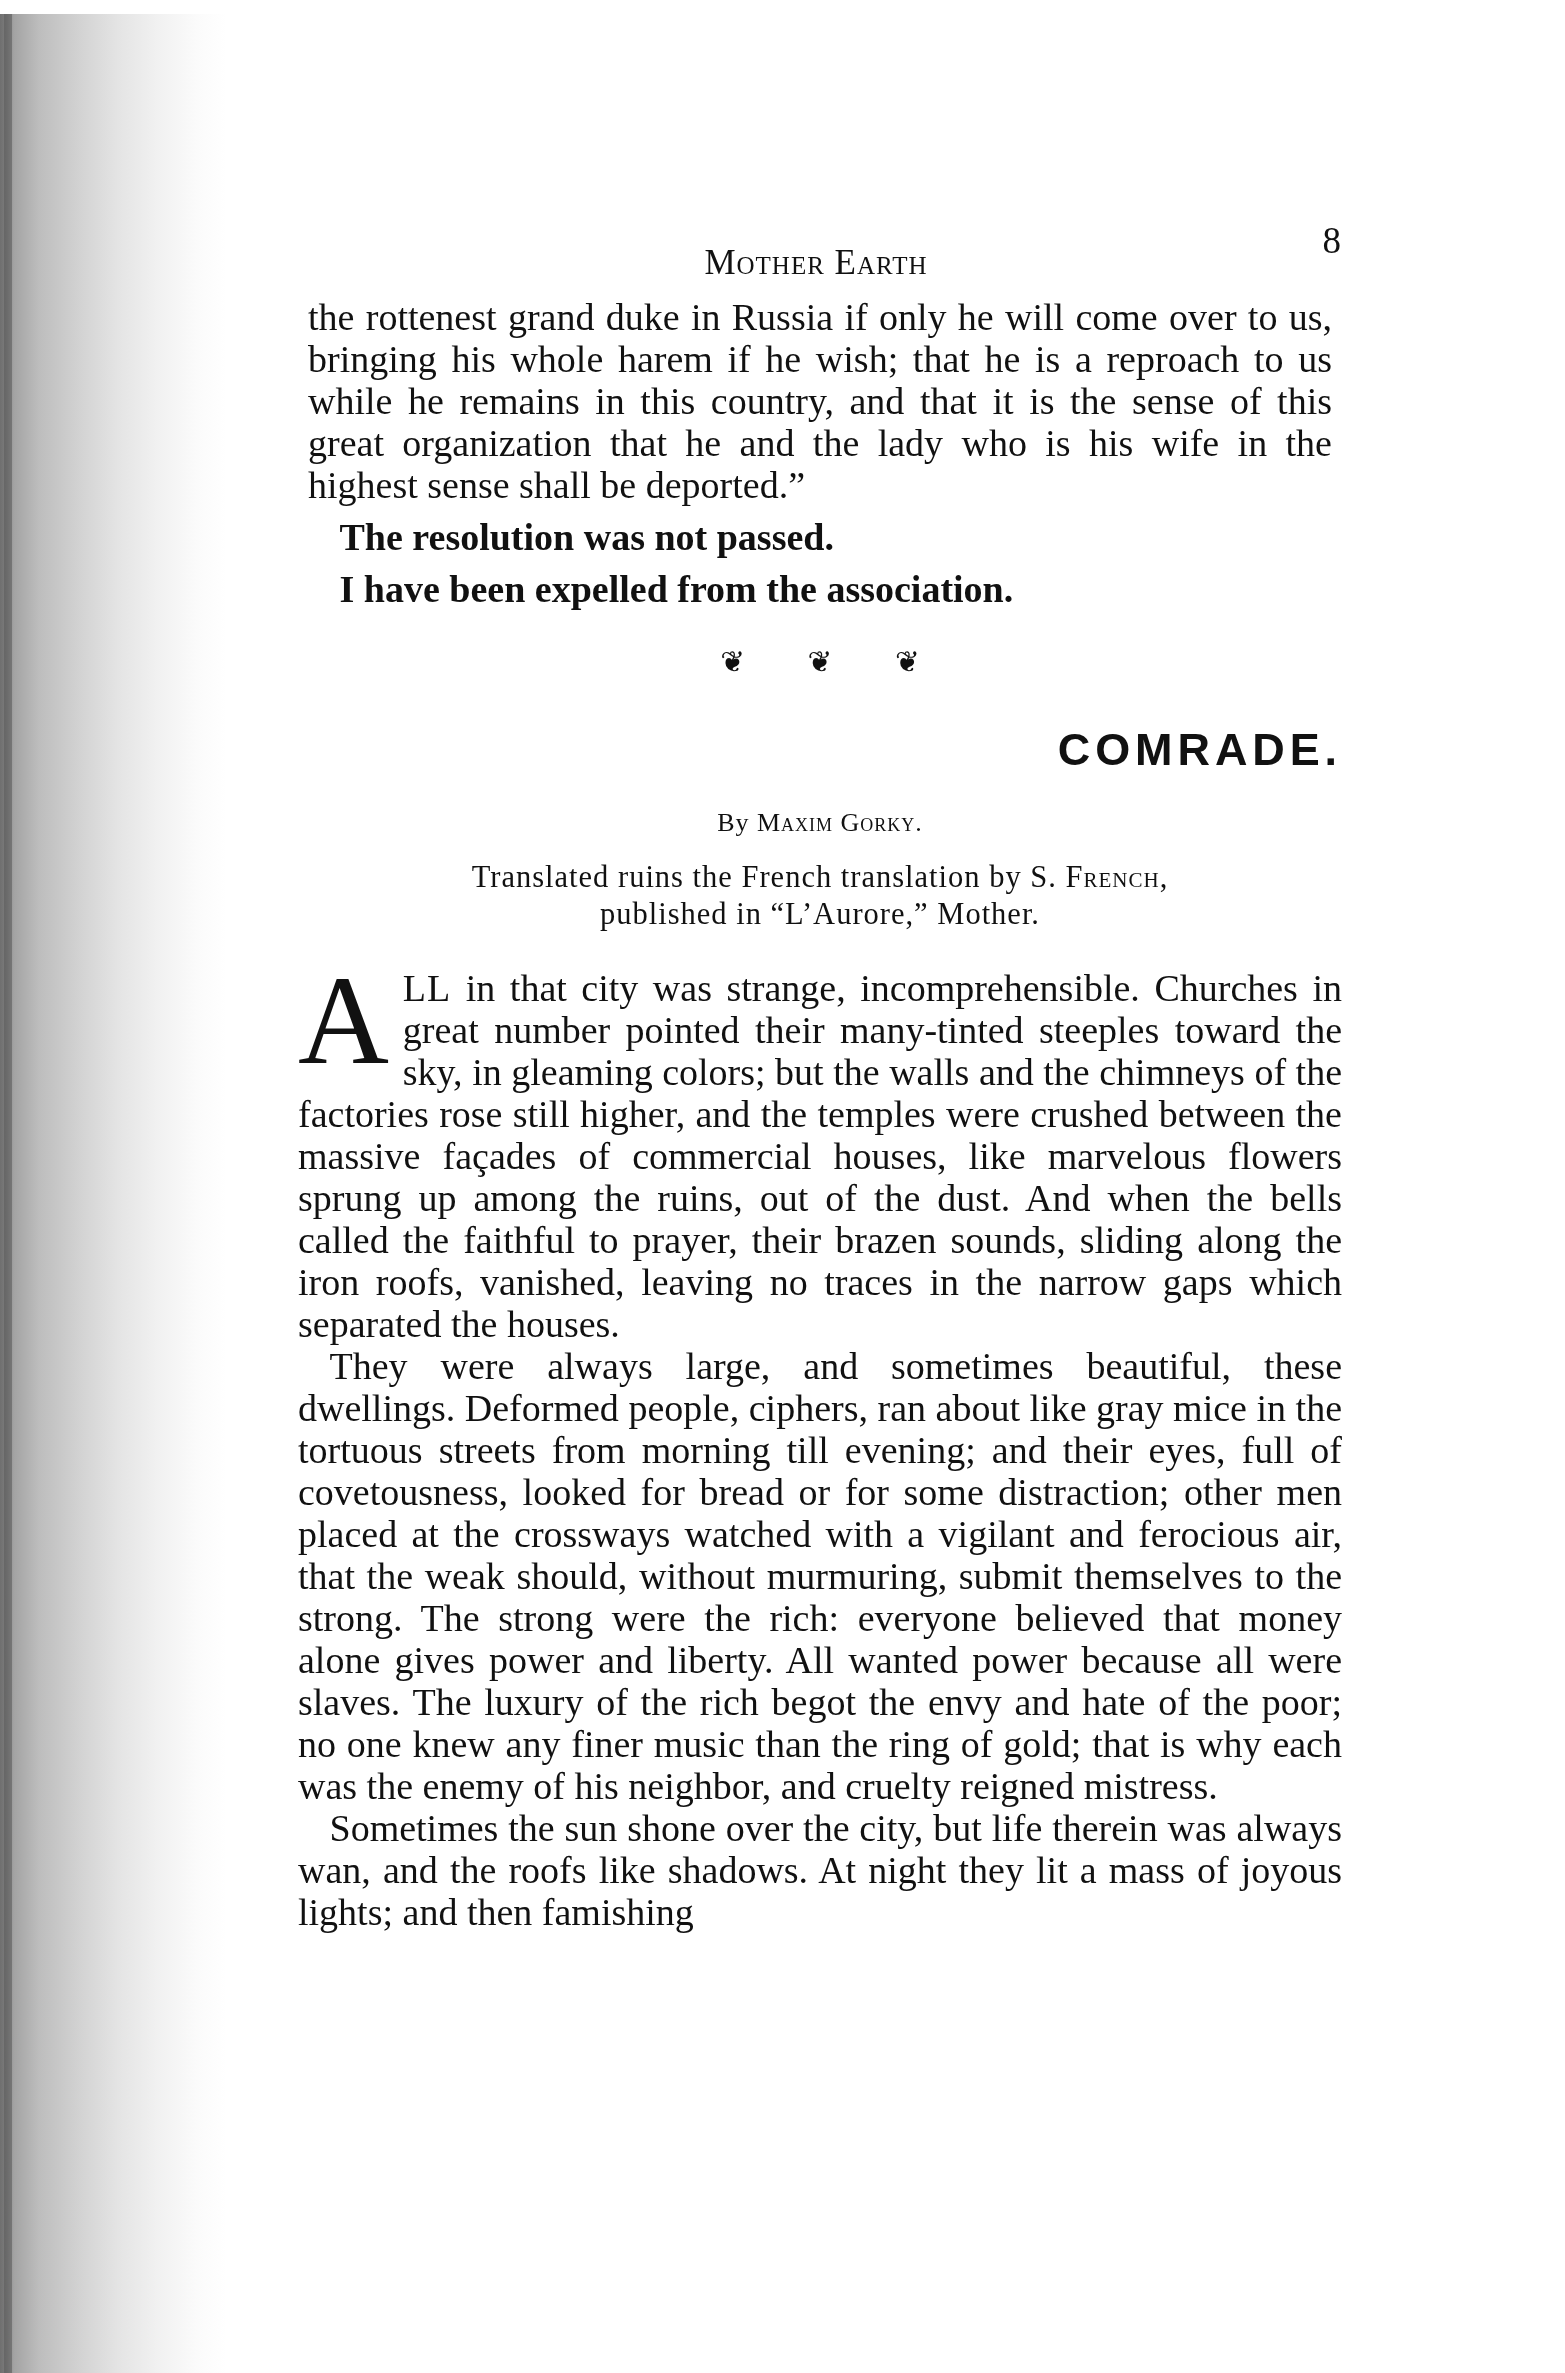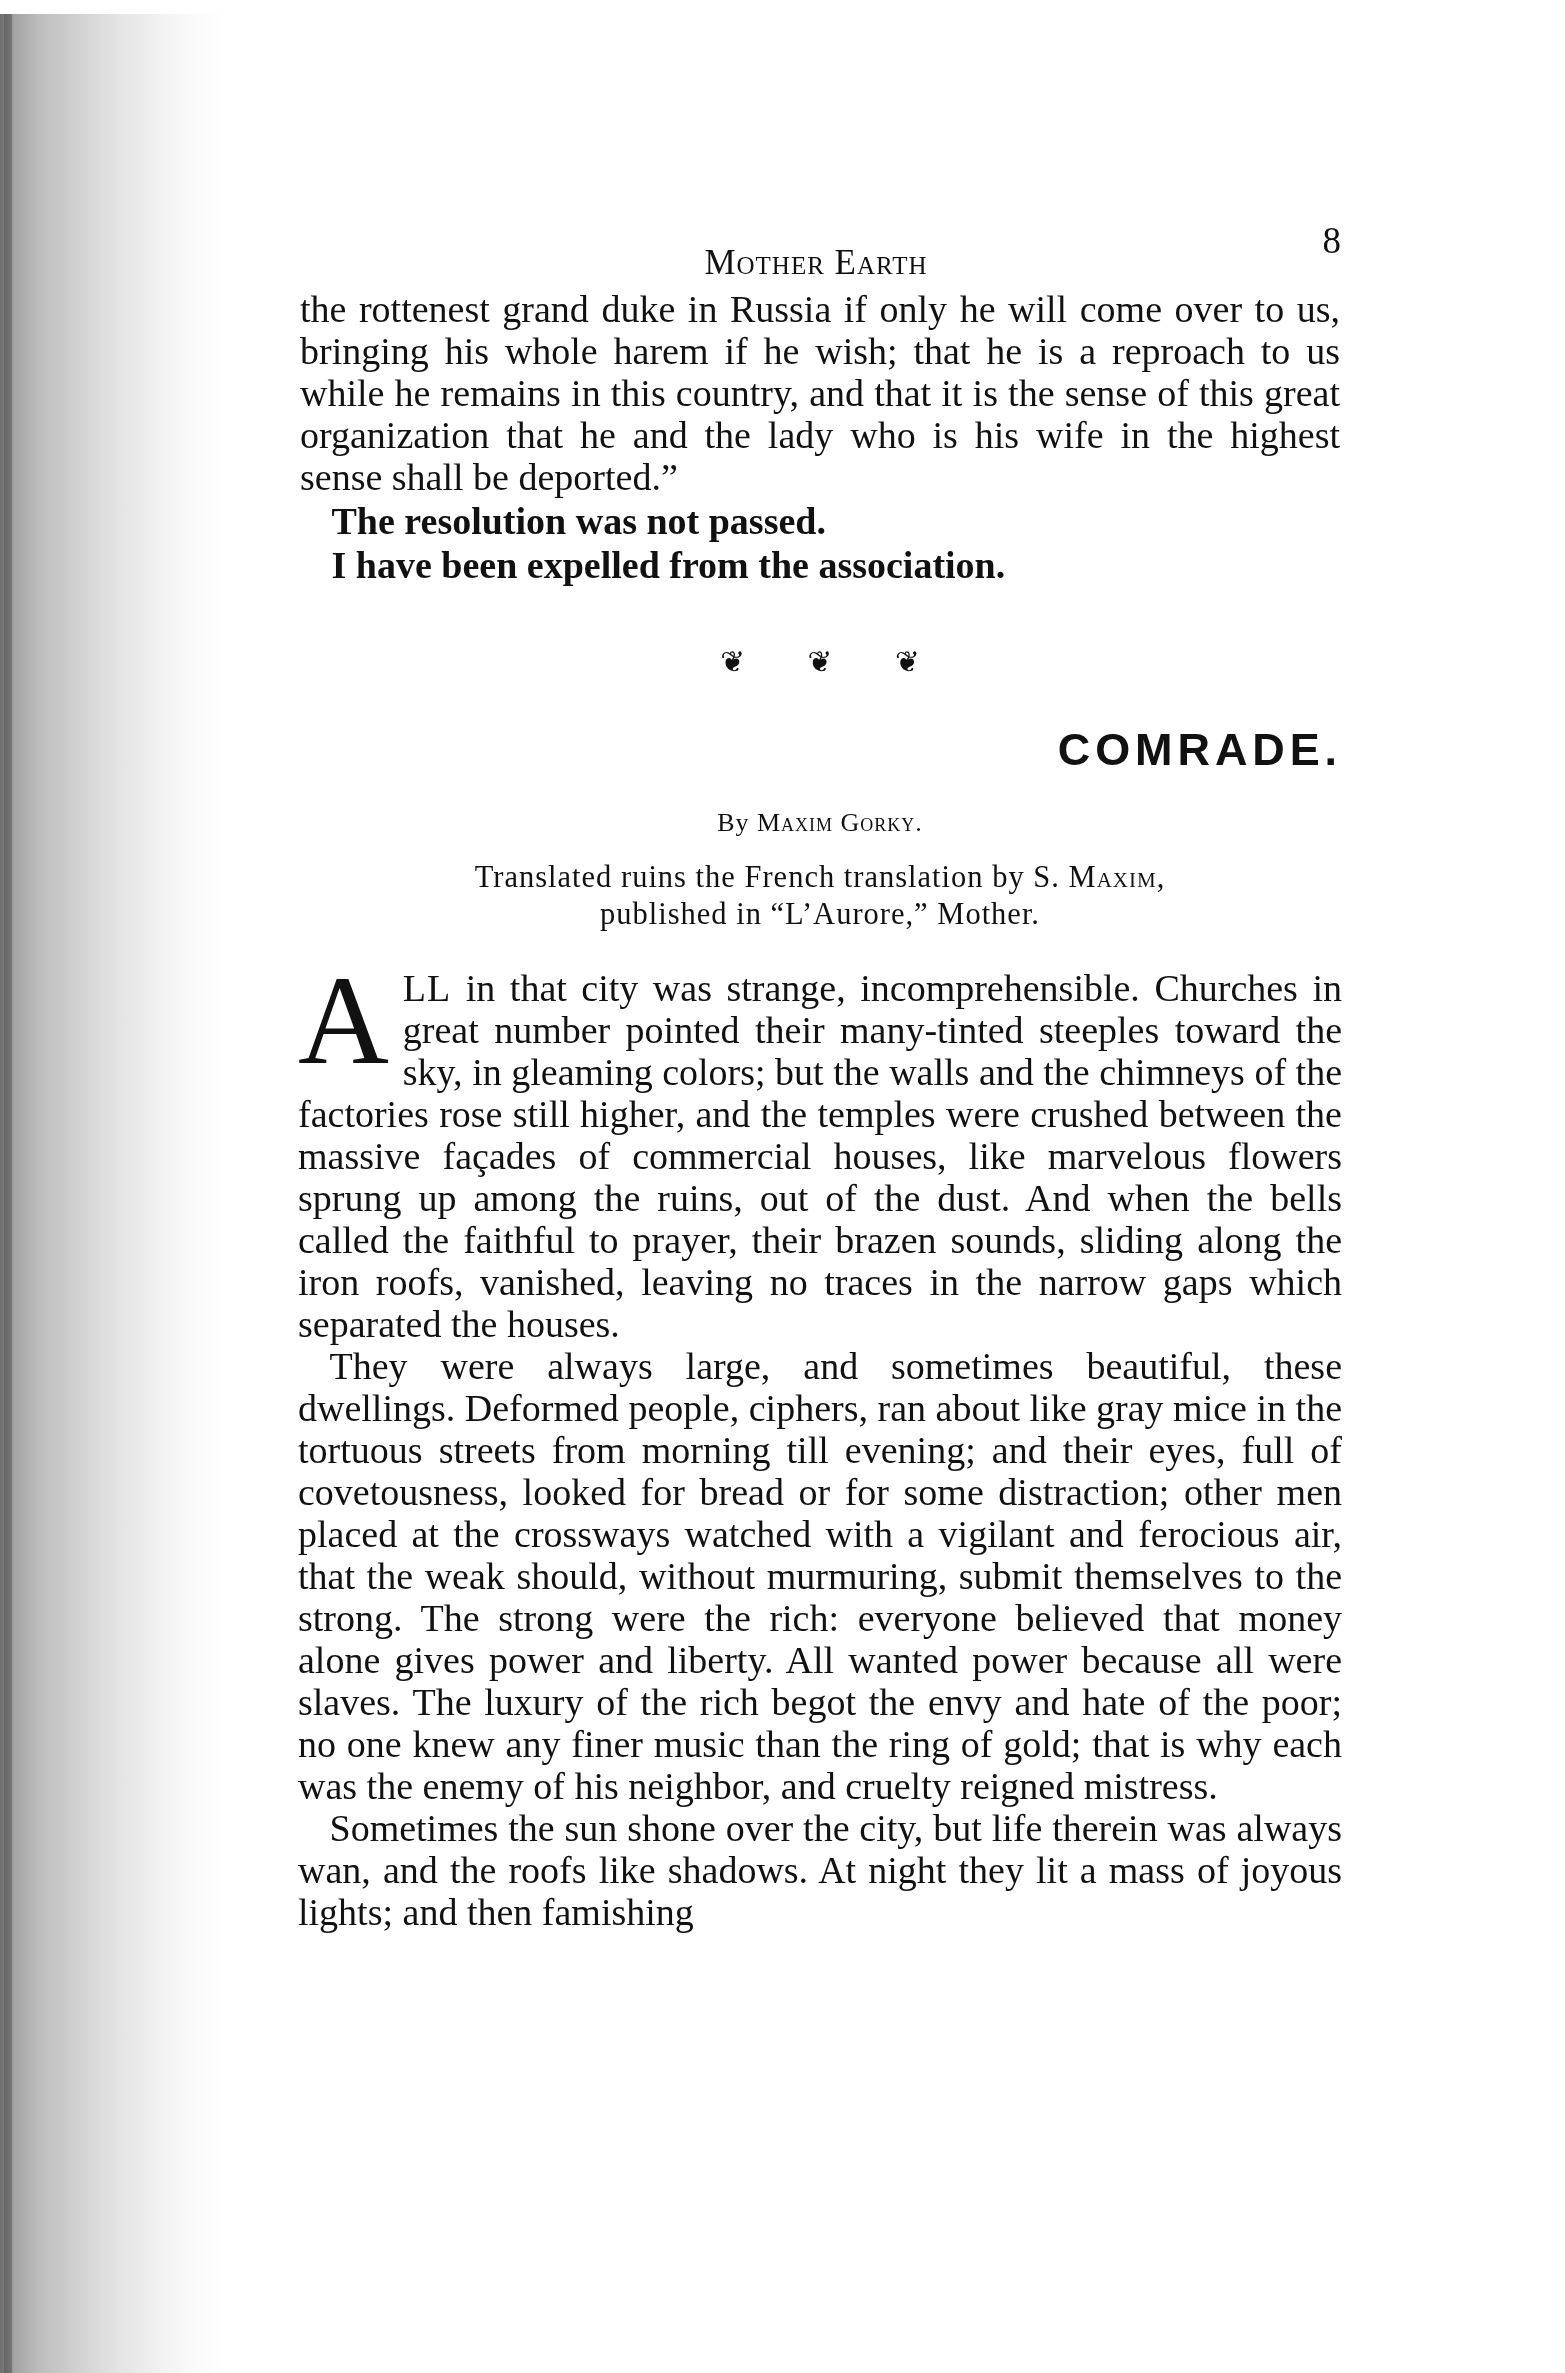--- a/index.html
+++ b/index.html
@@ -69,21 +69,21 @@
     .body-text {
       position: absolute;
       left: 0;
       width: 1044px;
       font-size: 38px;
       line-height: 42px;
       text-align: justify;
       hyphens: none;
     }
     .prev-block { top: 286px; }
-    .prev-block p { margin: 2px; text-indent: 0; }
+    .prev-block p { margin: 10px; text-indent: 0; }
     .prev-block p.indent { text-indent: 31.5px; text-align: left; font-weight: bold; }
     .ornaments {
       position: absolute;
       top: 645px;
       left: 0;
       width: 1044px;
       text-align: center;
       font-size: 29.6px;
       letter-spacing: 27.6px;
       color: #111;
@@ -170,21 +170,21 @@
   <div class="article-title">COMRADE.</div>
 
   <div class="byline">
     <span>By</span>
     <span class="sc">Maxim Gorky.</span>
   </div>
 
   <div class="translator-note">
     <div>
       <span>Translated ruins the French translation by S.</span>
-      <span class="sc">Maxim,</span>
+      <span class="sc">French,</span>
     </div>
     <div>published in “L’Aurore,” Mother.</div>
   </div>
 
   <div class="body-text story">
     <p><span class="drop-cap">A</span><span class="lead-caps">LL</span><span> in that city was strange, incomprehensible. Churches in great number pointed their many-tinted steeples toward the sky, in gleaming colors; but the walls and the chimneys of the factories rose still higher, and the temples were crushed between the massive façades of commercial houses, like marvelous flowers sprung up among the ruins, out of the dust. And when the bells called the faithful to prayer, their brazen sounds, sliding along the iron roofs, vanished, leaving no traces in the narrow gaps which separated the houses.</span></p>
     <p class="indent">They were always large, and sometimes beautiful, these dwellings. Deformed people, ciphers, ran about like gray mice in the tortuous streets from morning till evening; and their eyes, full of covetousness, looked for bread or for some distraction; other men placed at the crossways watched with a vigilant and ferocious air, that the weak should, without murmuring, submit themselves to the strong. The strong were the rich: everyone believed that money alone gives power and liberty. All wanted power because all were slaves. The luxury of the rich begot the envy and hate of the poor; no one knew any finer music than the ring of gold; that is why each was the enemy of his neighbor, and cruelty reigned mistress.</p>
     <p class="indent">Sometimes the sun shone over the city, but life therein was always wan, and the roofs like shadows. At night they lit a mass of joyous lights; and then famishing</p>
   </div>
 

